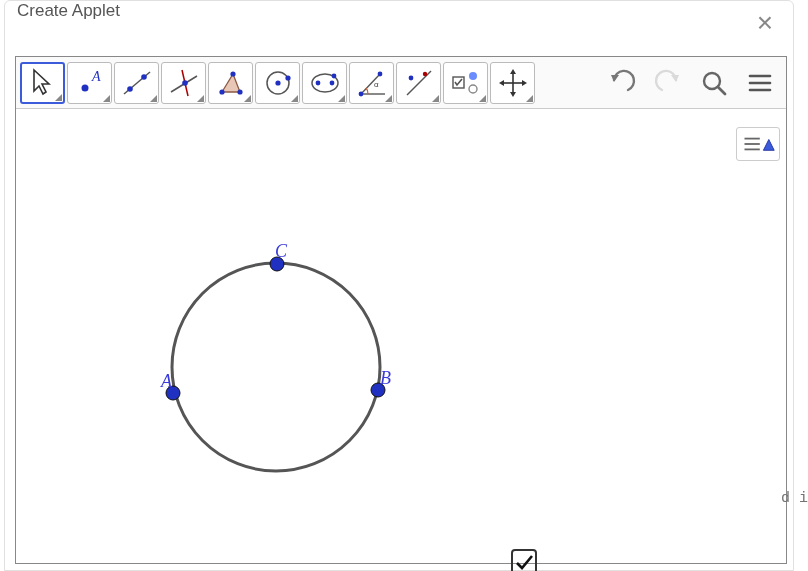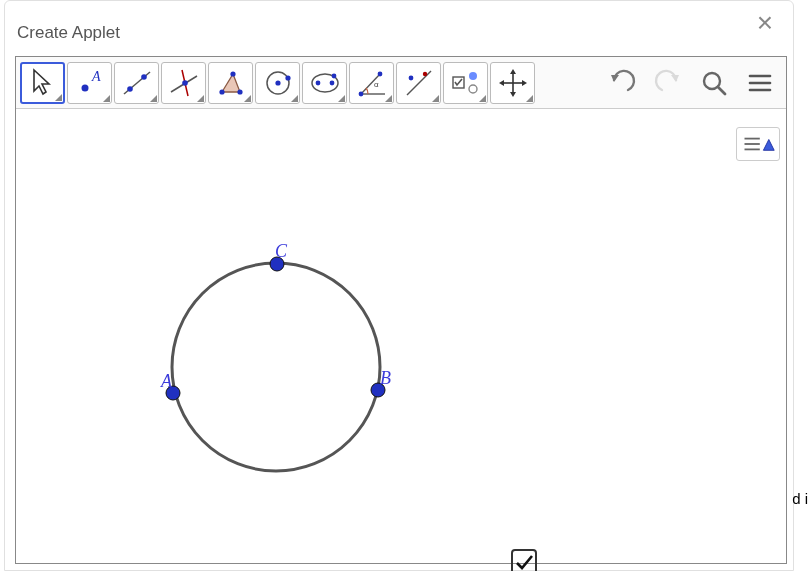--- a/index.html
+++ b/index.html
@@ -16,21 +16,21 @@
     border: 1px solid #e0e0e0;
     border-radius: 6px 6px 0 0;
     width: 790px;
     margin-left: 4px;
     height: 100%;
     position: relative;
   }
   .header {
     height: 42px;
     display: flex;
-    align-items: flex-end;
+    align-items: flex-start;
     padding: 0 12px;
     color: #555;
     font-size: 17px;
   }
   .close-x {
     position: absolute;
     right: 20px;
     top: 8px;
     font-size: 28px;
     color: #888;
@@ -138,22 +138,23 @@
     display: flex;
     align-items: center;
     justify-content: center;
     cursor: pointer;
   }
   .chk svg { width: 20px; height: 20px; }
   .side-text {
     position: absolute;
     right: 0px;
     top: 490px;
-    color: #000000;
+    color: #737373;
     font-size: 15px;
+    font-family: Liberation Mono, monospace;
   }
 </style>
 </head>
 <body>
 
 <div class="outer">
   <div class="header">
     <span>Create Applet</span>
   </div>
   <div class="close-x">×</div>

